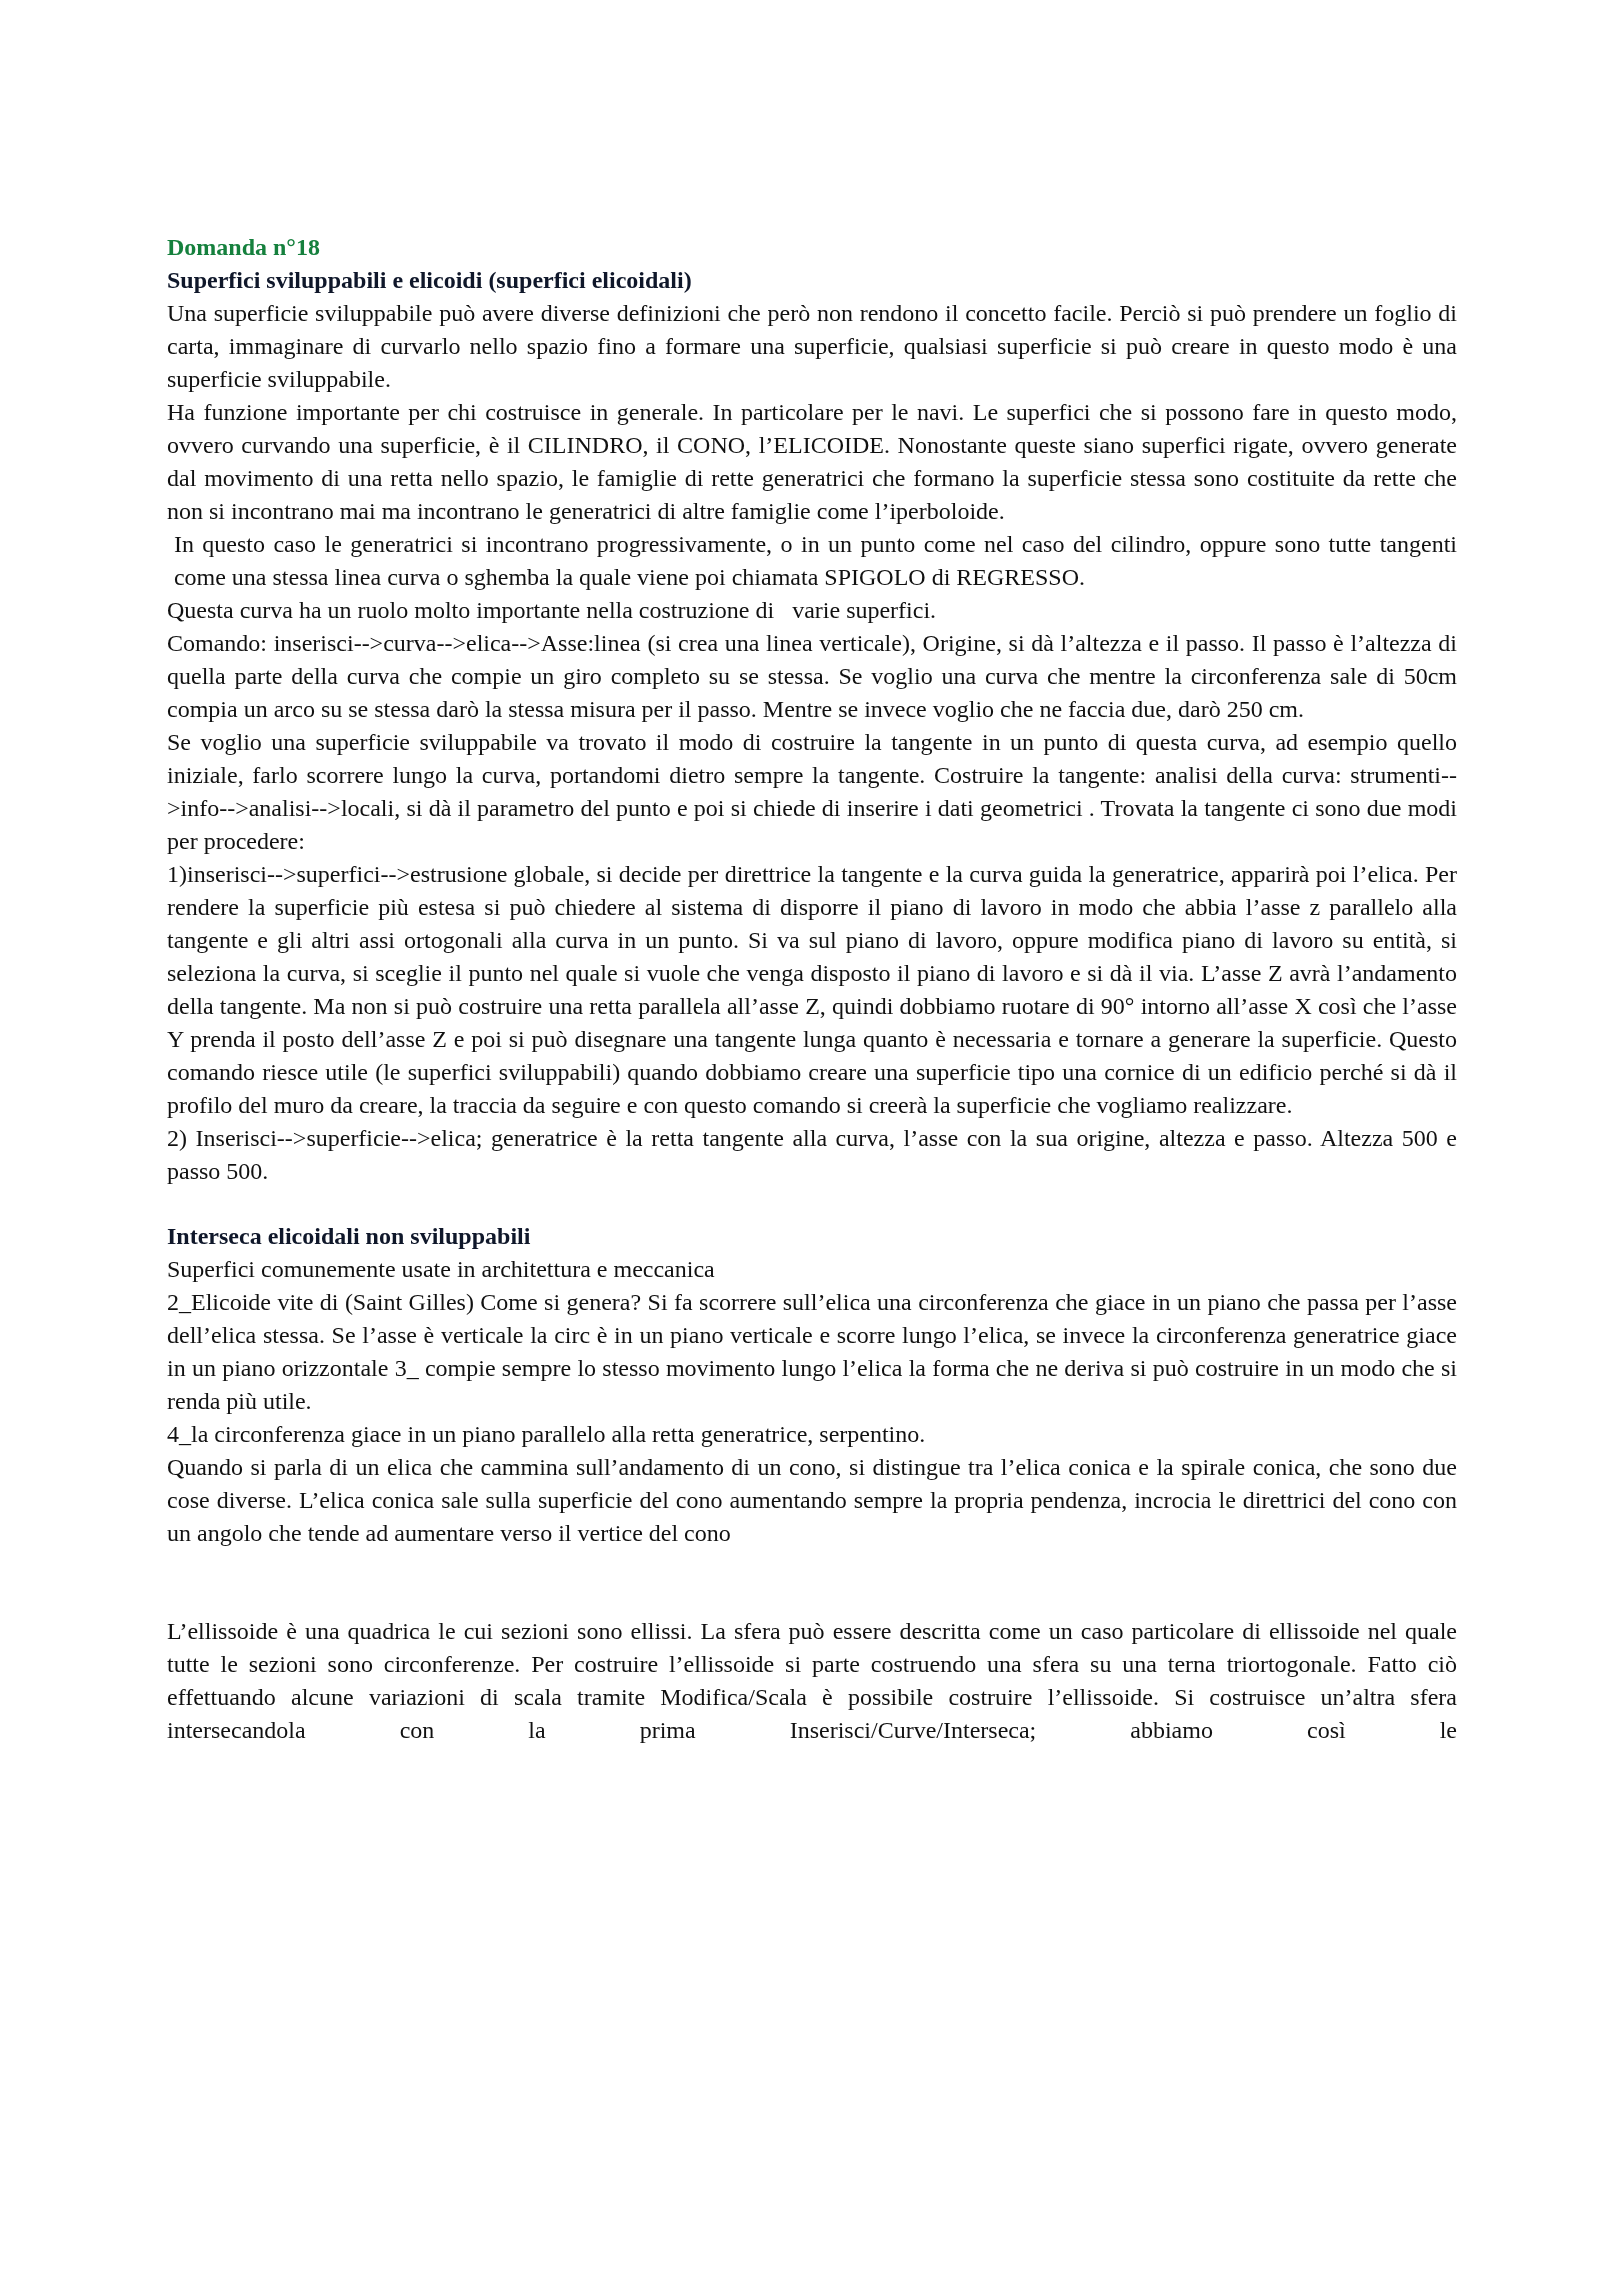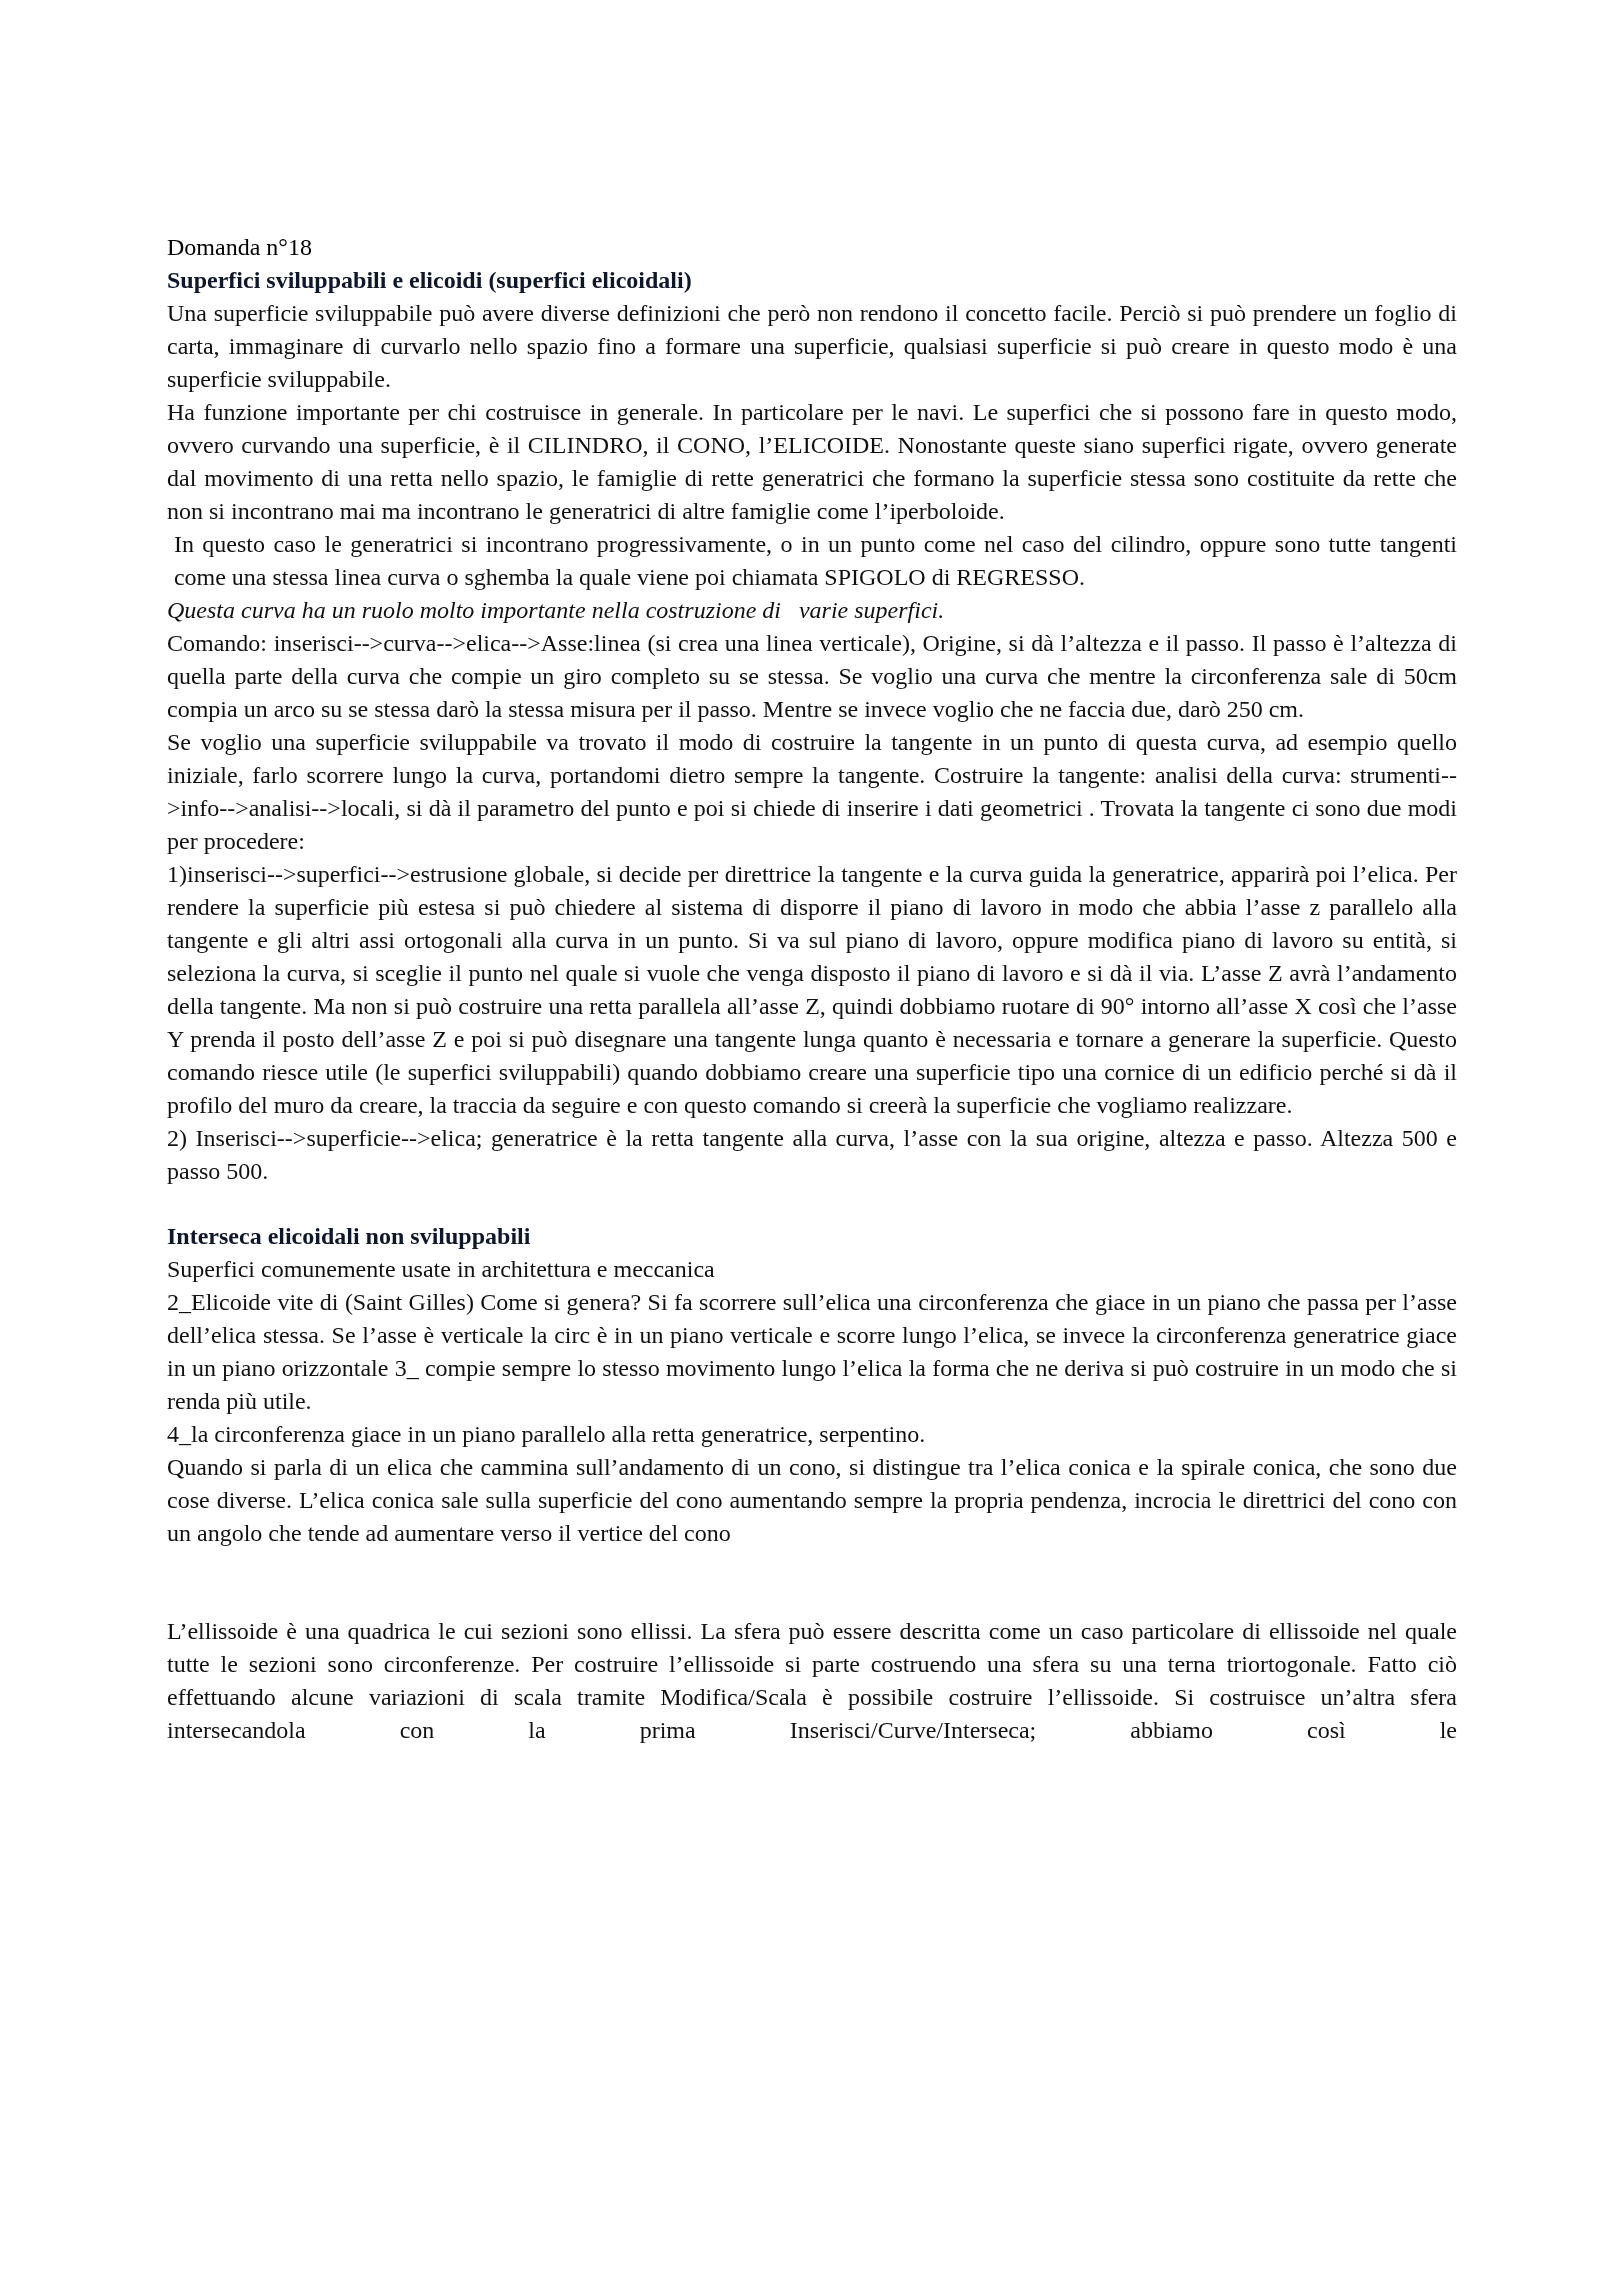--- a/index.html
+++ b/index.html
@@ -3,38 +3,38 @@
 <meta charset="utf-8">
 <style>
   html, body { margin: 0; padding: 0; background: #ffffff; }
   body { width: 1620px; height: 2293px; position: relative; overflow: hidden; }
   .page {
     position: absolute; left: 167px; top: 231px; width: 1290px;
     font-family: "Liberation Serif", "DejaVu Serif", serif;
     font-size: 24px; line-height: 33px; color: #111111;
   }
   .page p { margin: 0; text-align: justify; }
-  .q-label { color: #000000; }
+  .q-label { color: #15803d; font-weight: bold; }
   .q-title { color: #0f172a; font-weight: bold; }
   .indent-sp { padding-left: 6.9px; }
   .gap-1 { height: 32px; }
   .gap-2 { height: 65px; }
   .last { text-align-last: justify; }
 </style>
 </head>
 <body>
 
 <div class="page">
 
   <p class="q-label">Domanda n°18</p>
   <p class="q-title">Superfici sviluppabili e elicoidi (superfici elicoidali)</p>
   <p>Una superficie sviluppabile può avere diverse definizioni che però non rendono il concetto facile. Perciò si può prendere un foglio di carta, immaginare di curvarlo nello spazio fino a formare una superficie, qualsiasi superficie si può creare in questo modo è una superficie sviluppabile.</p>
   <p>Ha funzione importante per chi costruisce in generale. In particolare per le navi. Le superfici che si possono fare in questo modo, ovvero curvando una superficie, è il CILINDRO, il CONO, l’ELICOIDE. Nonostante queste siano superfici rigate, ovvero generate dal movimento di una retta nello spazio, le famiglie di rette generatrici che formano la superficie stessa sono costituite da rette che non si incontrano mai ma incontrano le generatrici di altre famiglie come l’iperboloide.</p>
   <p class="indent-sp">In questo caso le generatrici si incontrano progressivamente, o in un punto come nel caso del cilindro, oppure sono tutte tangenti come una stessa linea curva o sghemba la quale viene poi chiamata SPIGOLO di REGRESSO.</p>
-  <p style="white-space: pre-wrap; font-style: italic;">Questa curva ha un ruolo molto importante nella costruzione di   varie superfici.</p>
+  <p style="white-space: pre-wrap;">Questa curva ha un ruolo molto importante nella costruzione di   varie superfici.</p>
   <p>Comando: inserisci--&gt;curva--&gt;elica--&gt;Asse:linea (si crea una linea verticale), Origine, si dà l’altezza e il passo. Il passo è l’altezza di quella parte della curva che compie un giro completo su se stessa. Se voglio una curva che mentre la circonferenza sale di 50cm compia un arco su se stessa darò la stessa misura per il passo. Mentre se invece voglio che ne faccia due, darò 250 cm.</p>
   <p>Se voglio una superficie sviluppabile va trovato il modo di costruire la tangente in un punto di questa curva, ad esempio quello iniziale, farlo scorrere lungo la curva, portandomi dietro sempre la tangente. Costruire la tangente: analisi della curva: strumenti--&gt;info--&gt;analisi--&gt;locali, si dà il parametro del punto e poi si chiede di inserire i dati geometrici . Trovata la tangente ci sono due modi per procedere:</p>
   <p>1)inserisci--&gt;superfici--&gt;estrusione globale, si decide per direttrice la tangente e la curva guida la generatrice, apparirà poi l’elica. Per rendere la superficie più estesa si può chiedere al sistema di disporre il piano di lavoro in modo che abbia l’asse z parallelo alla tangente e gli altri assi ortogonali alla curva in un punto. Si va sul piano di lavoro, oppure modifica piano di lavoro su entità, si seleziona la curva, si sceglie il punto nel quale si vuole che venga disposto il piano di lavoro e si dà il via. L’asse Z avrà l’andamento della tangente. Ma non si può costruire una retta parallela all’asse Z, quindi dobbiamo ruotare di 90° intorno all’asse X così che l’asse Y prenda il posto dell’asse Z e poi si può disegnare una tangente lunga quanto è necessaria e tornare a generare la superficie. Questo comando riesce utile (le superfici sviluppabili) quando dobbiamo creare una superficie tipo una cornice di un edificio perché si dà il profilo del muro da creare, la traccia da seguire e con questo comando si creerà la superficie che vogliamo realizzare.</p>
   <p>2) Inserisci--&gt;superficie--&gt;elica; generatrice è la retta tangente alla curva, l’asse con la sua origine, altezza e passo. Altezza 500 e passo 500.</p>
 
   <div class="gap-1"></div>
 
   <p class="q-title">Interseca elicoidali non sviluppabili</p>
   <p>Superfici comunemente usate in architettura e meccanica</p>
   <p>2_Elicoide vite di (Saint Gilles) Come si genera? Si fa scorrere sull’elica una circonferenza che giace in un piano che passa per l’asse dell’elica stessa. Se l’asse è verticale la circ è in un piano verticale e scorre lungo l’elica, se invece la circonferenza generatrice giace in un piano orizzontale 3_ compie sempre lo stesso movimento lungo l’elica la forma che ne deriva si può costruire in un modo che si renda più utile.</p>

